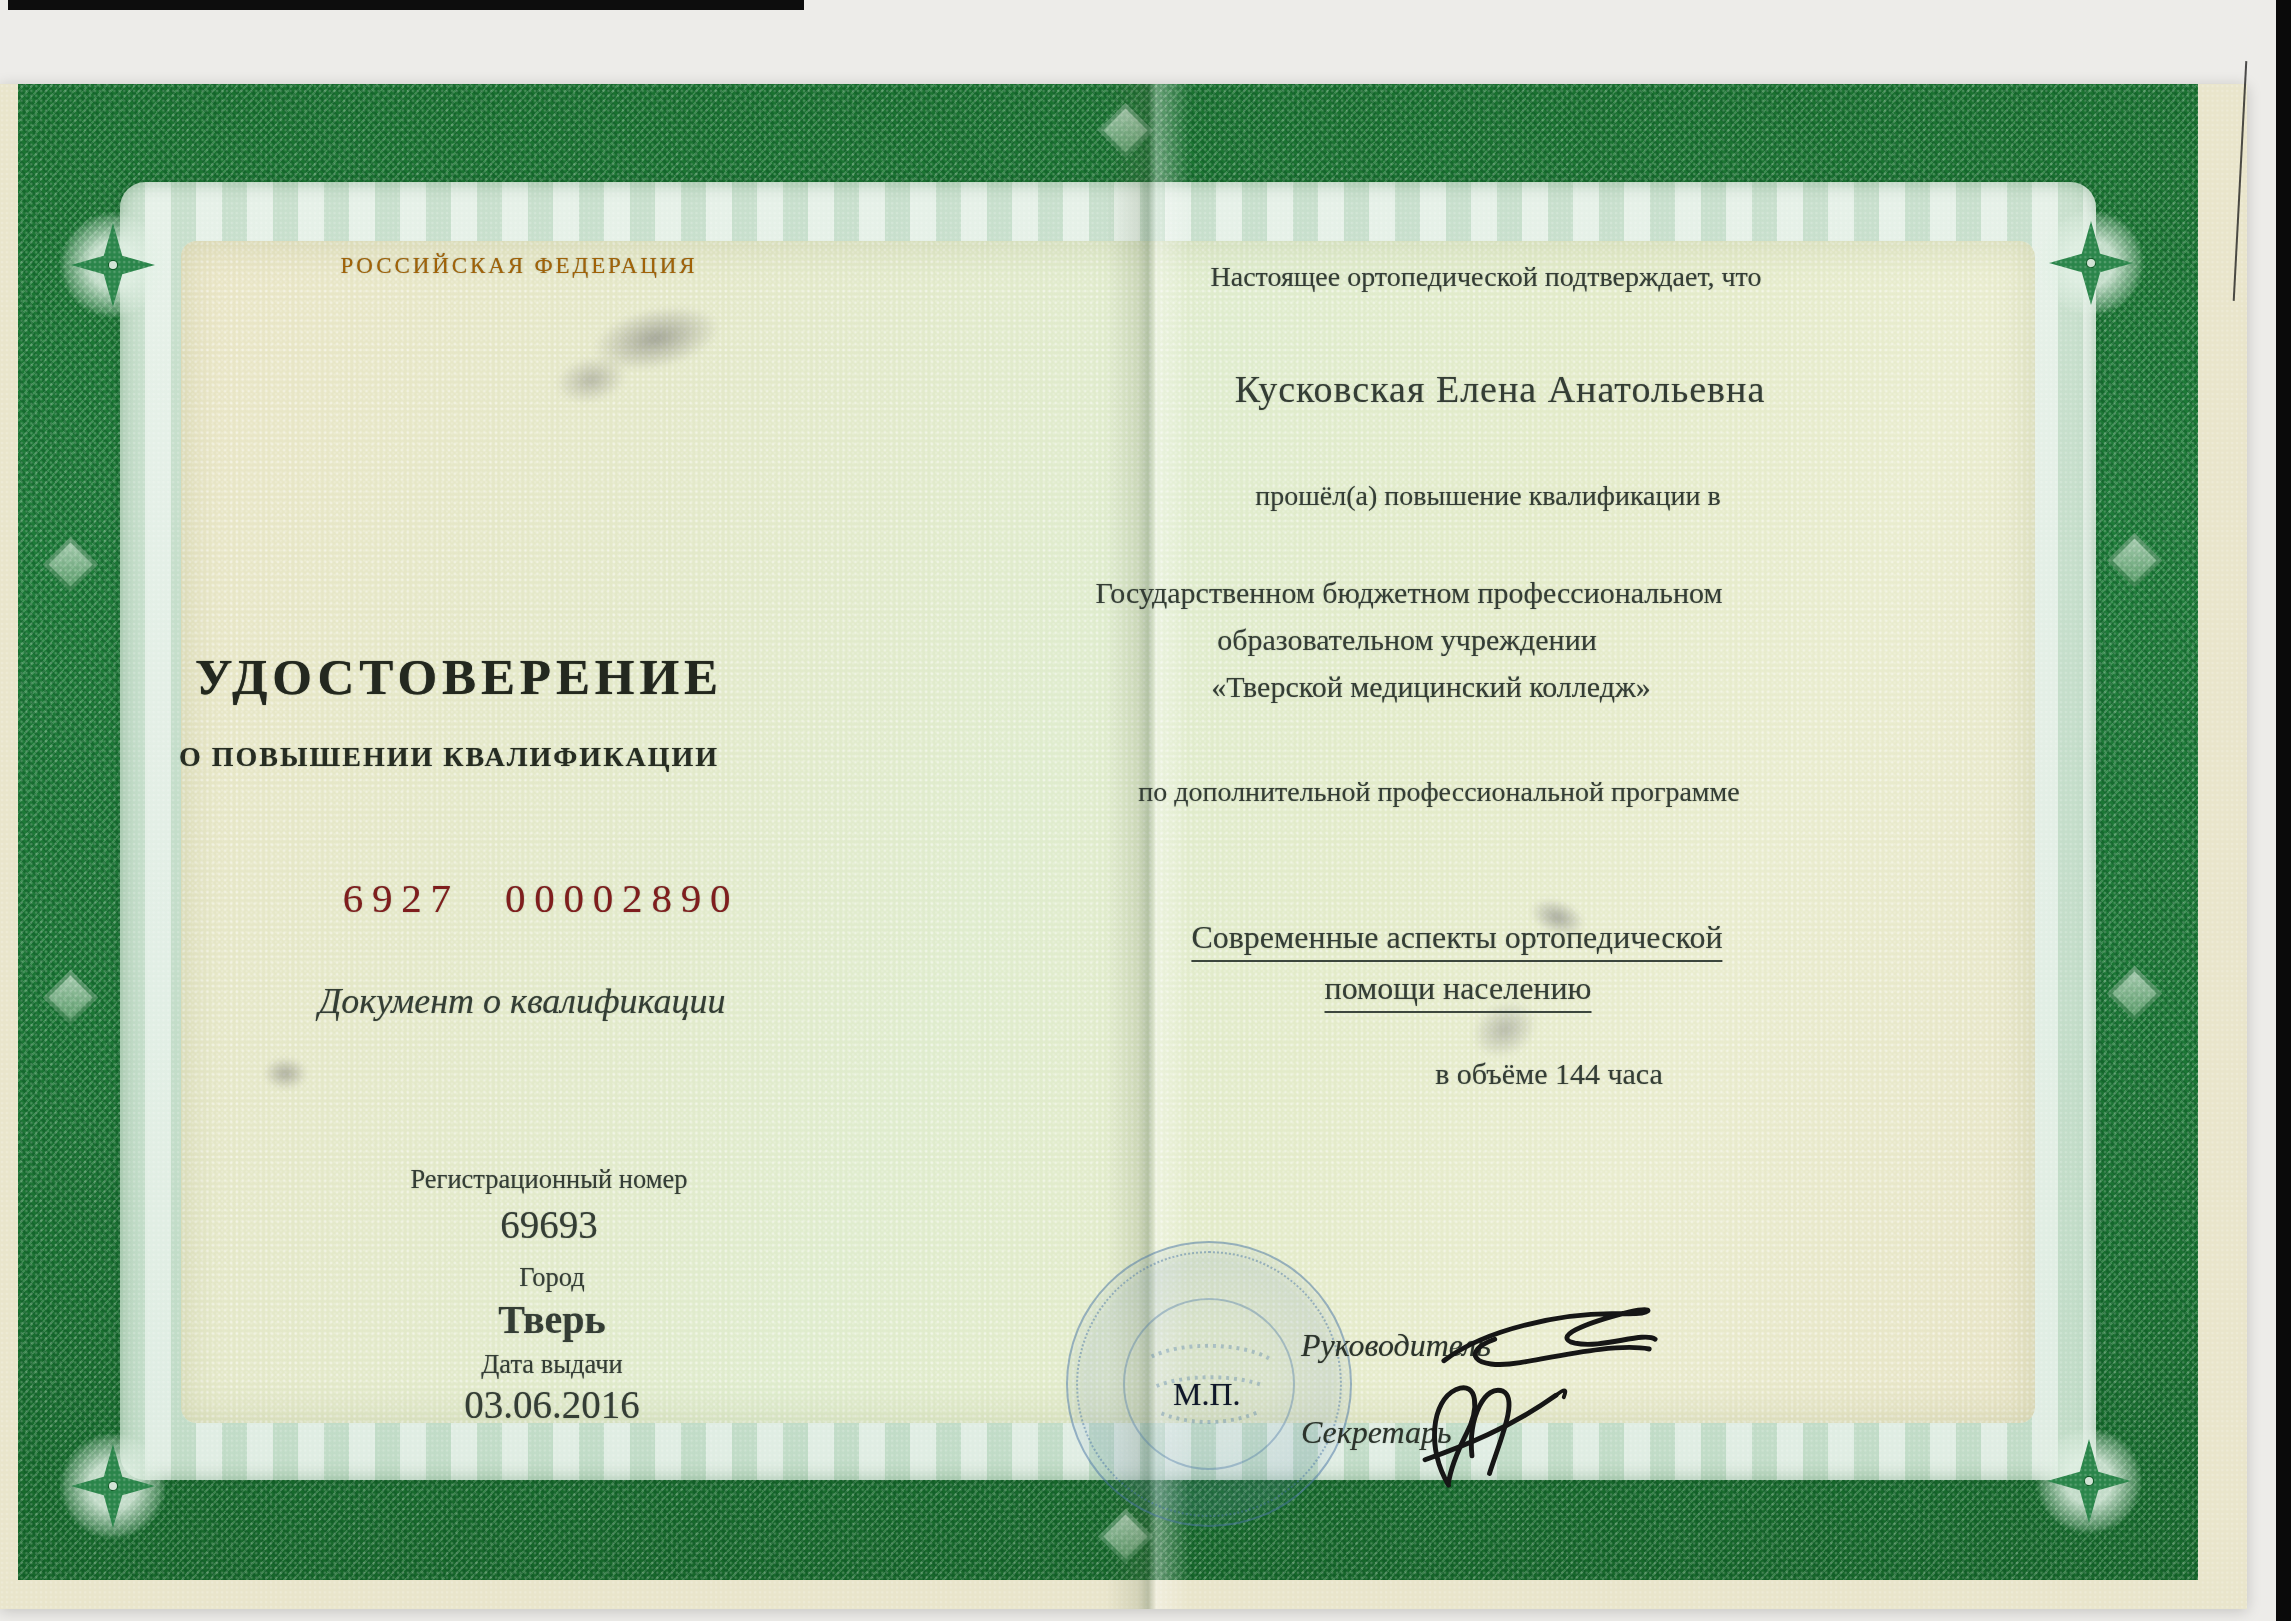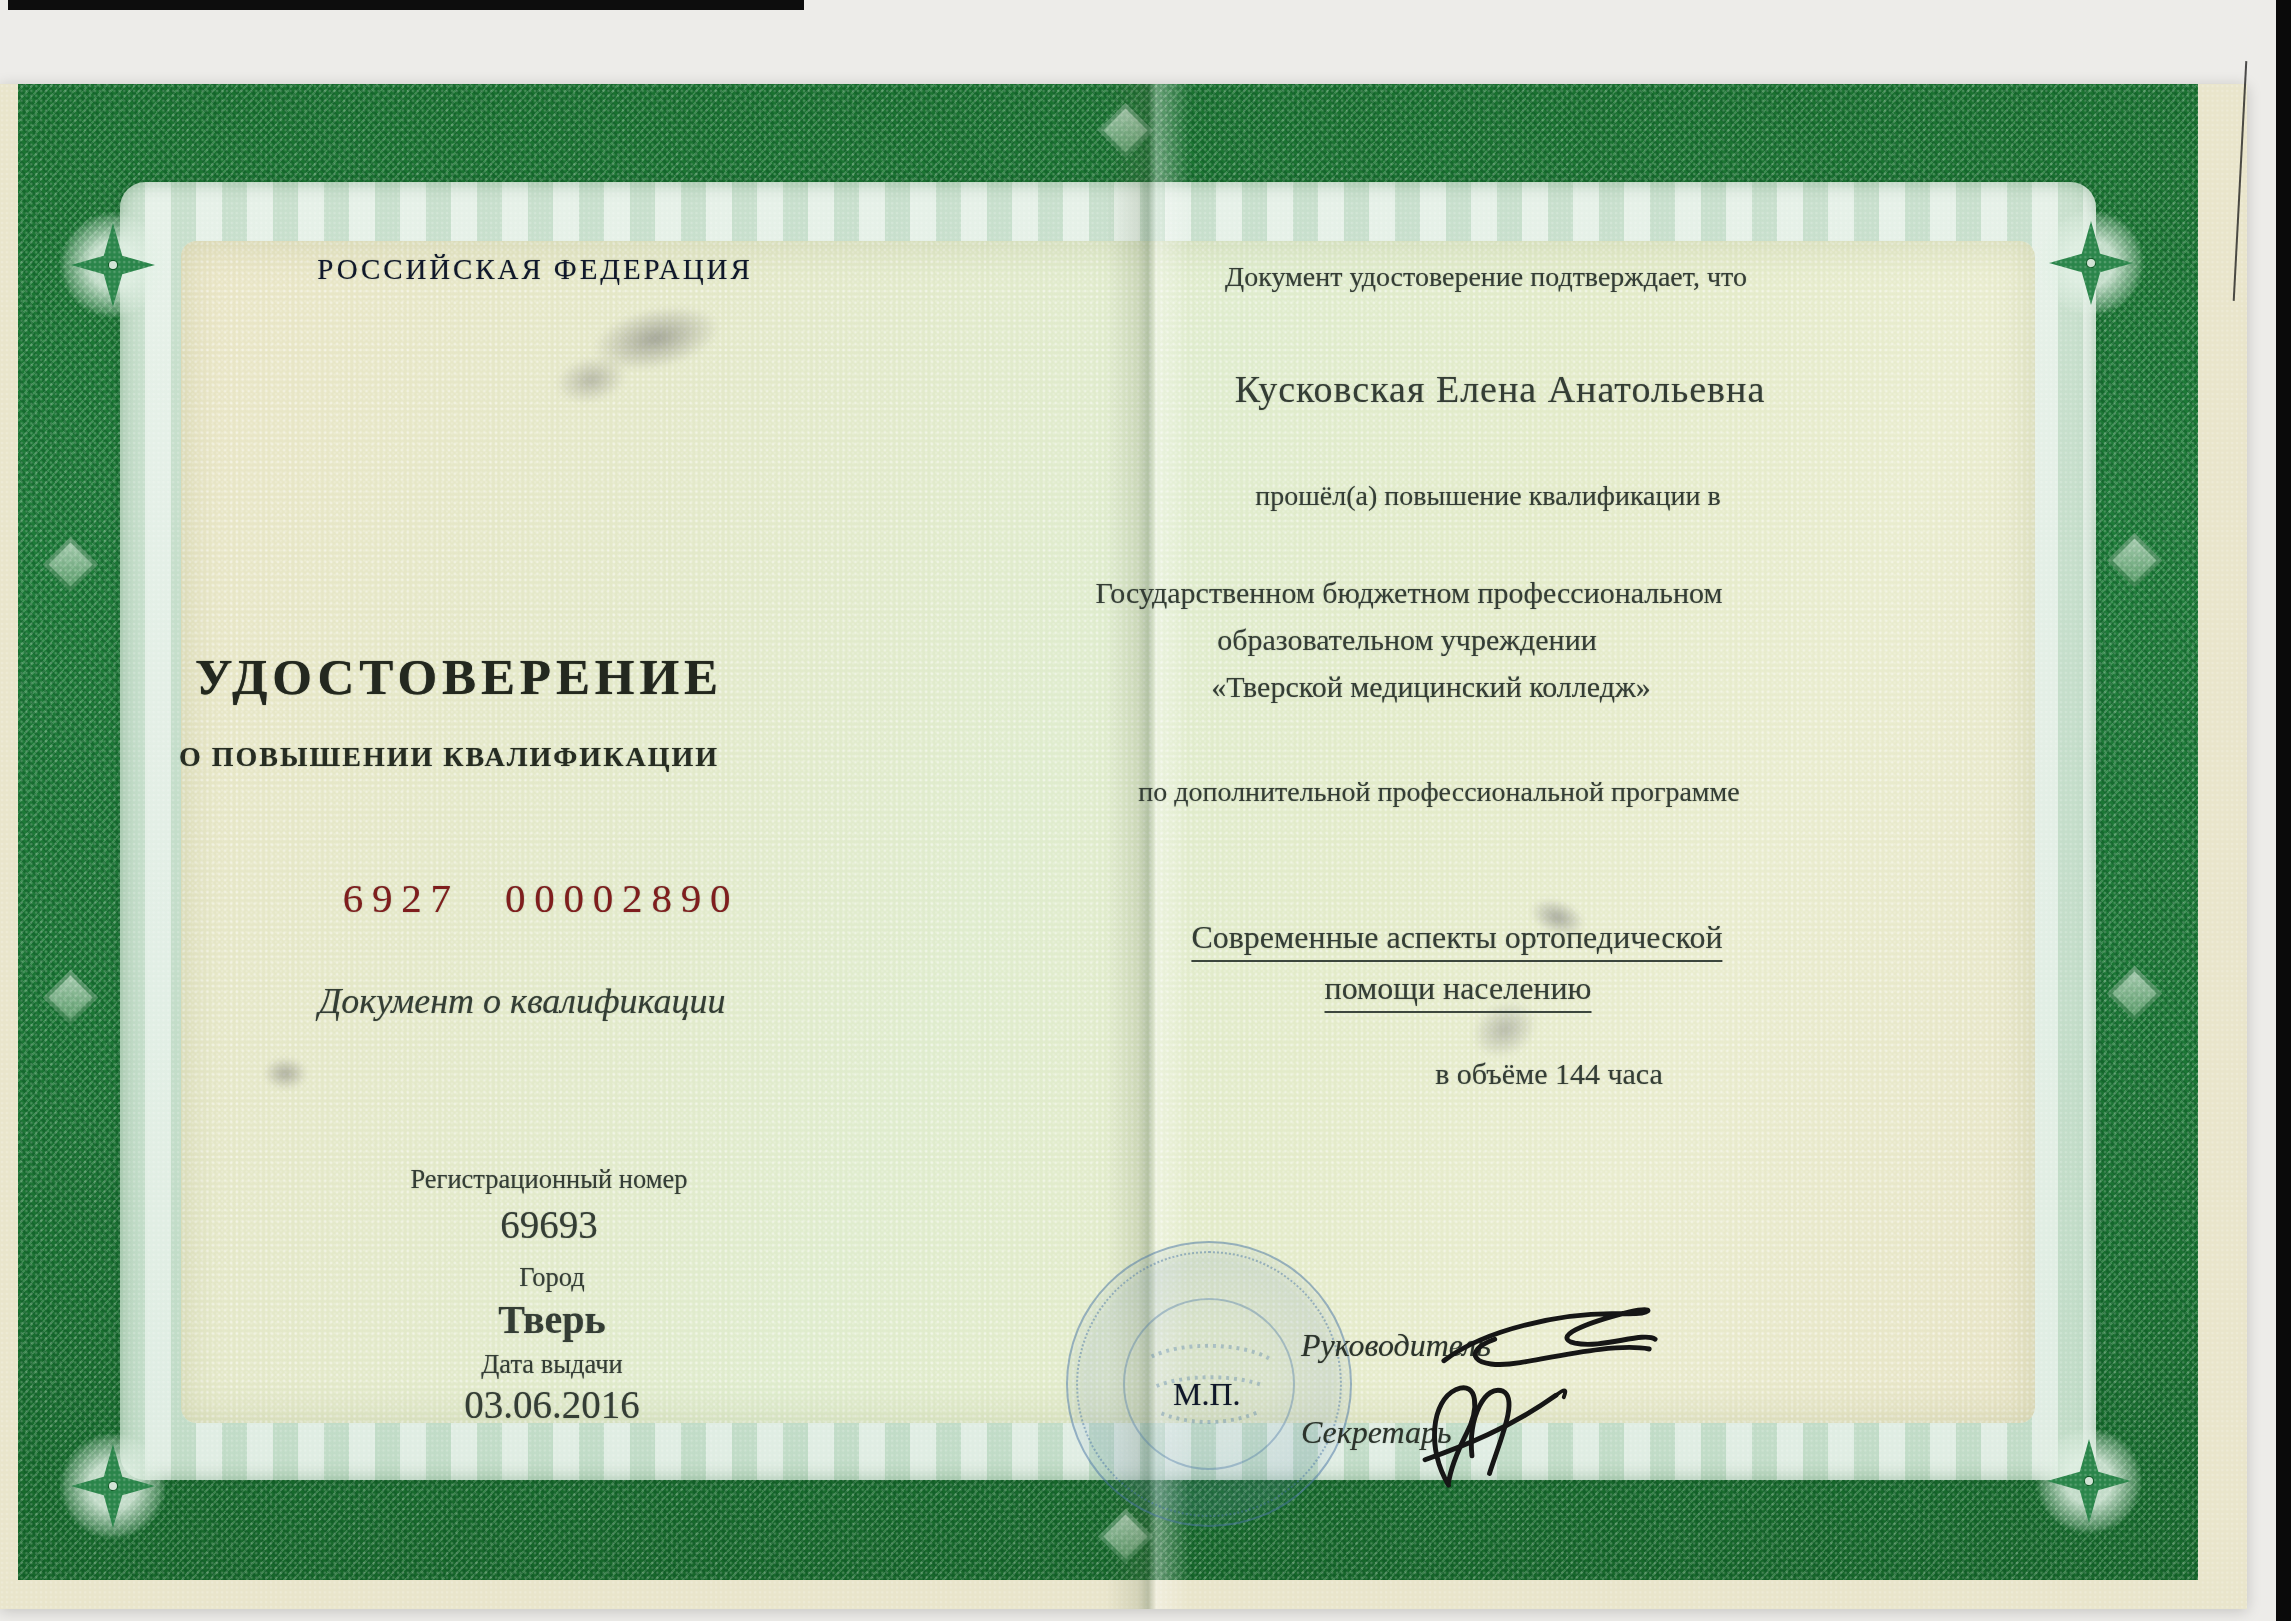--- a/index.html
+++ b/index.html
@@ -73,21 +73,21 @@
     background:radial-gradient(circle, rgba(110,145,185,.10) 30%, rgba(110,145,185,.17) 62%, rgba(110,145,185,.06) 72%, transparent 76%);
     filter:blur(0.6px);}
   .stamp .ring2{position:absolute;left:7.8px;top:7.8px;right:7.8px;bottom:7.8px;border-radius:50%;
     border:2px dotted rgba(73,118,165,.48);}
   .stamp .ring3{position:absolute;left:55px;top:55px;right:55px;bottom:55px;border-radius:50%;
     border:2px solid rgba(73,118,165,.38);}
   .stamp .scribble{position:absolute;left:69px;top:84px;width:147px;height:118px;opacity:.35;}
   
   .t{color:#343d35;text-shadow:0 0 1.2px rgba(60,72,60,.55);white-space:nowrap;}
   .center{transform:translateX(-50%);}
-  .country{font-size:29px;letter-spacing:2.9px;color:#0f172a;margin-left:16px;}
+  .country{font-size:23px;letter-spacing:2.9px;color:#a16207;}
   .title{font-size:51px;font-weight:bold;letter-spacing:4.9px;color:#23281f;text-shadow:0 0 1px rgba(20,25,18,.8);}
   .subtitle{font-size:28px;font-weight:bold;letter-spacing:2px;color:#262c22;}
   .serial{font-size:41px;letter-spacing:8.8px;color:#7f1d1d;}
   .serial .gap{display:inline-block;width:45px;}
   .doctype{font-size:36px;font-style:italic;color:#333d34;}
   .small-label{font-size:26.5px;}
   .mid-val{font-size:39px;}
   .city-val{font-size:40px;font-weight:bold;}
   .r-line{font-size:28px;}
   .r-name{font-size:38px;letter-spacing:1px;}
@@ -156,21 +156,21 @@
 
 <div class="abs t center doctype" style="left:522px;top:980px;">Документ о квалификации</div>
 
 <div class="abs t center small-label" style="left:549px;top:1164px;">Регистрационный номер</div>
 <div class="abs t center mid-val" style="left:549px;top:1202px;">69693</div>
 <div class="abs t center small-label" style="left:552px;top:1262px;">Город</div>
 <div class="abs t center city-val" style="left:552px;top:1296px;">Тверь</div>
 <div class="abs t center small-label" style="left:552px;top:1349px;">Дата выдачи</div>
 <div class="abs t center mid-val" style="left:552px;top:1382px;">03.06.2016</div>
 
-<div class="abs t center r-line" style="left:1486px;top:261px;">Документ удостоверение подтверждает, что</div>
+<div class="abs t center r-line" style="left:1486px;top:261px;">Настоящее ортопедической подтверждает, что</div>
 <div class="abs t center r-name" style="left:1500px;top:367px;">Кусковская Елена Анатольевна</div>
 <div class="abs t center r-line" style="left:1488px;top:480px;">прошёл(а) повышение квалификации в</div>
 
 <div class="abs t center r-inst" style="left:1409px;top:576px;">Государственном бюджетном профессиональном</div>
 <div class="abs t center r-inst" style="left:1407px;top:623px;">образовательном учреждении</div>
 <div class="abs t center r-inst" style="left:1408px;top:670px;margin-left:23px;">«Тверской медицинский колледж»</div>
 
 <div class="abs t center r-line" style="left:1439px;top:776px;">по дополнительной профессиональной программе</div>
 
 <div class="abs t center r-prog" style="left:1457px;top:919px;">Современные аспекты ортопедической</div>

